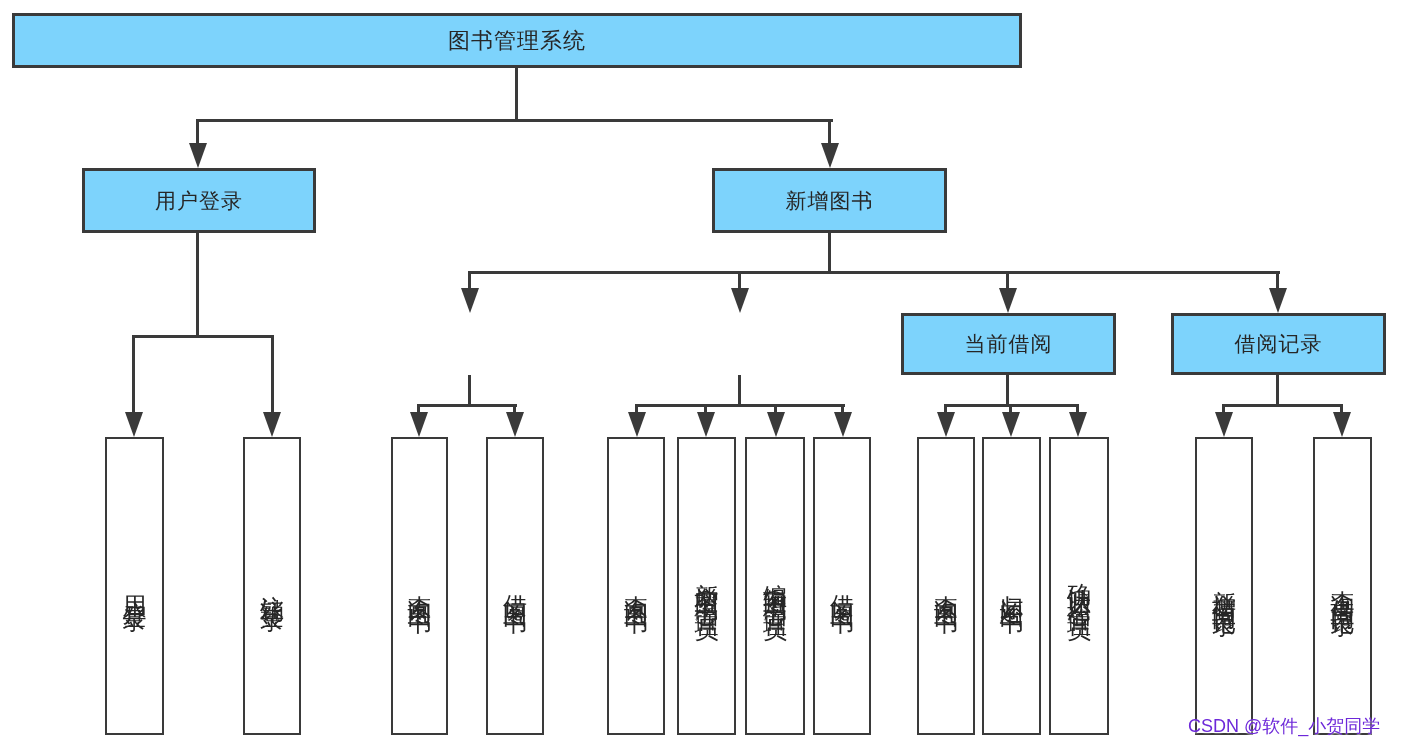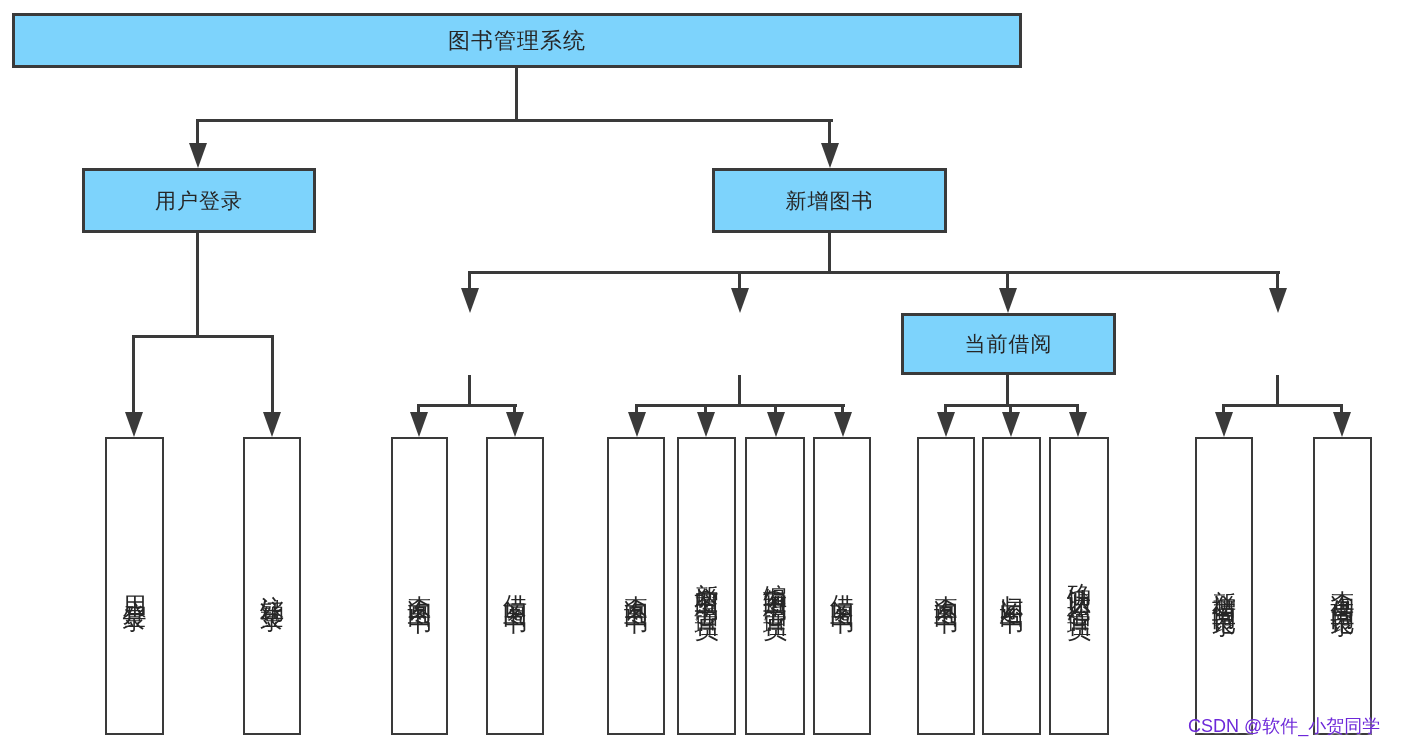--- a/index.html
+++ b/index.html
@@ -36,20 +36,21 @@
 <body>
 
 <div id="canvas">
 
   <div class="box-h root" style="left:12px;top:13px;width:1010px;height:55px;">图书管理系统</div>
 
   <div class="box-h" style="left:82px;top:168px;width:234px;height:65px;">用户登录</div>
   <div class="box-h" style="left:712px;top:168px;width:235px;height:65px;">新增图书</div>
 
   <div class="box-h" style="left:901px;top:313px;width:215px;height:62px;">当前借阅</div>
+  <div class="box-h" style="left:1171px;top:313px;width:215px;height:62px;">借阅记录</div>
 
   <div class="box-v" style="left:105px;top:437px;width:59px;height:298px;">
     <span>用户登录</span>
   </div>
   <div class="box-v" style="left:243px;top:437px;width:58px;height:298px;">
     <span>注销登录</span>
   </div>
 
   <div class="box-v" style="left:391px;top:437px;width:57px;height:298px;">
     <span>查询图书</span>

